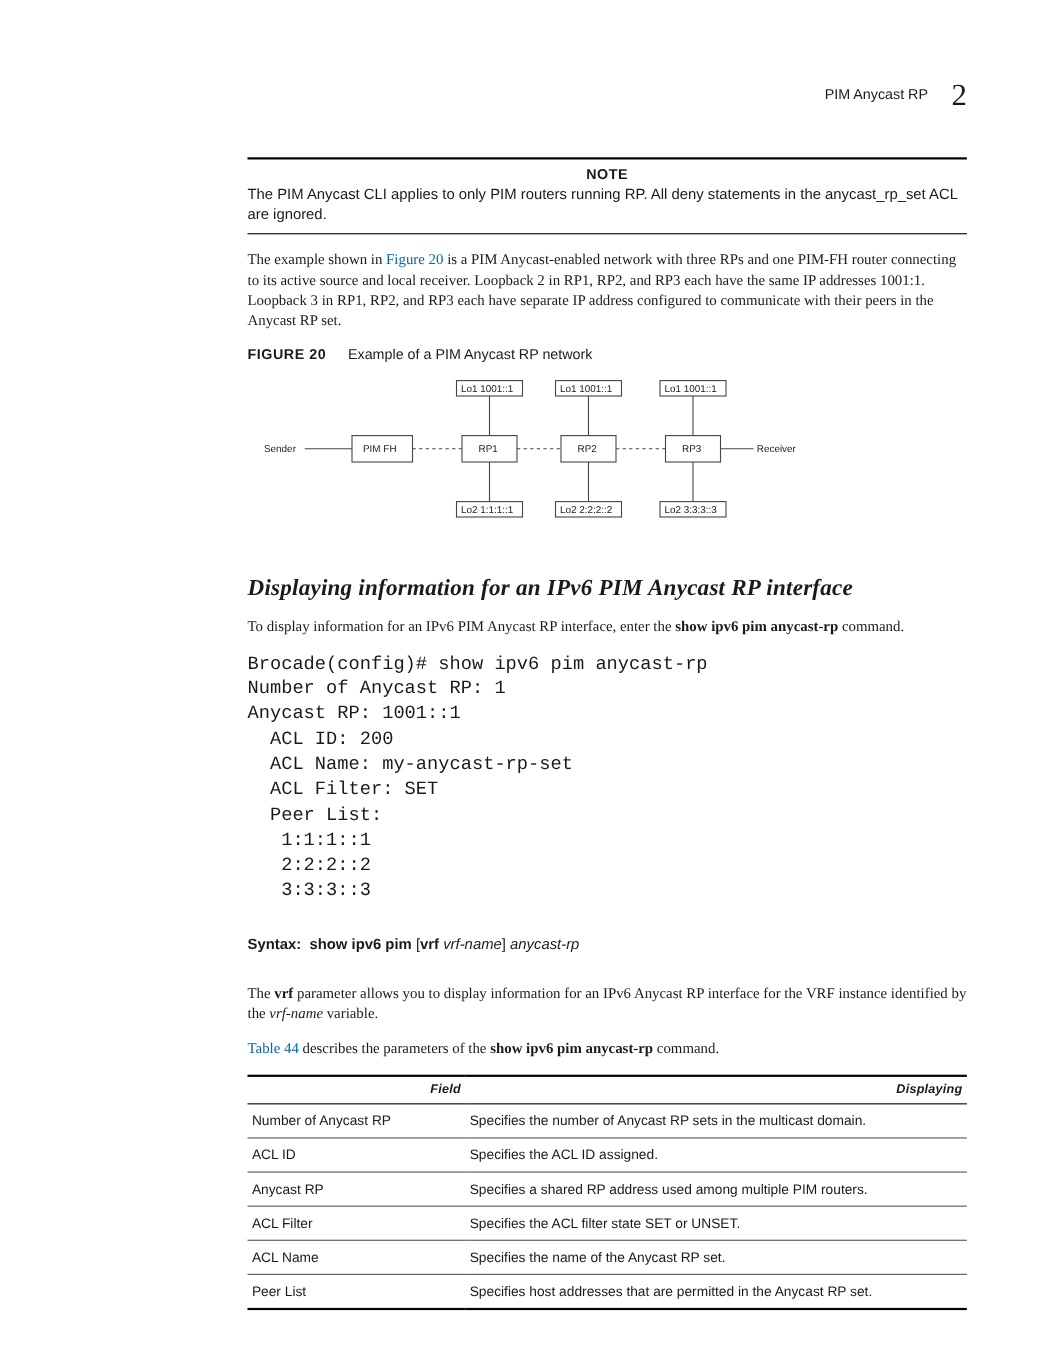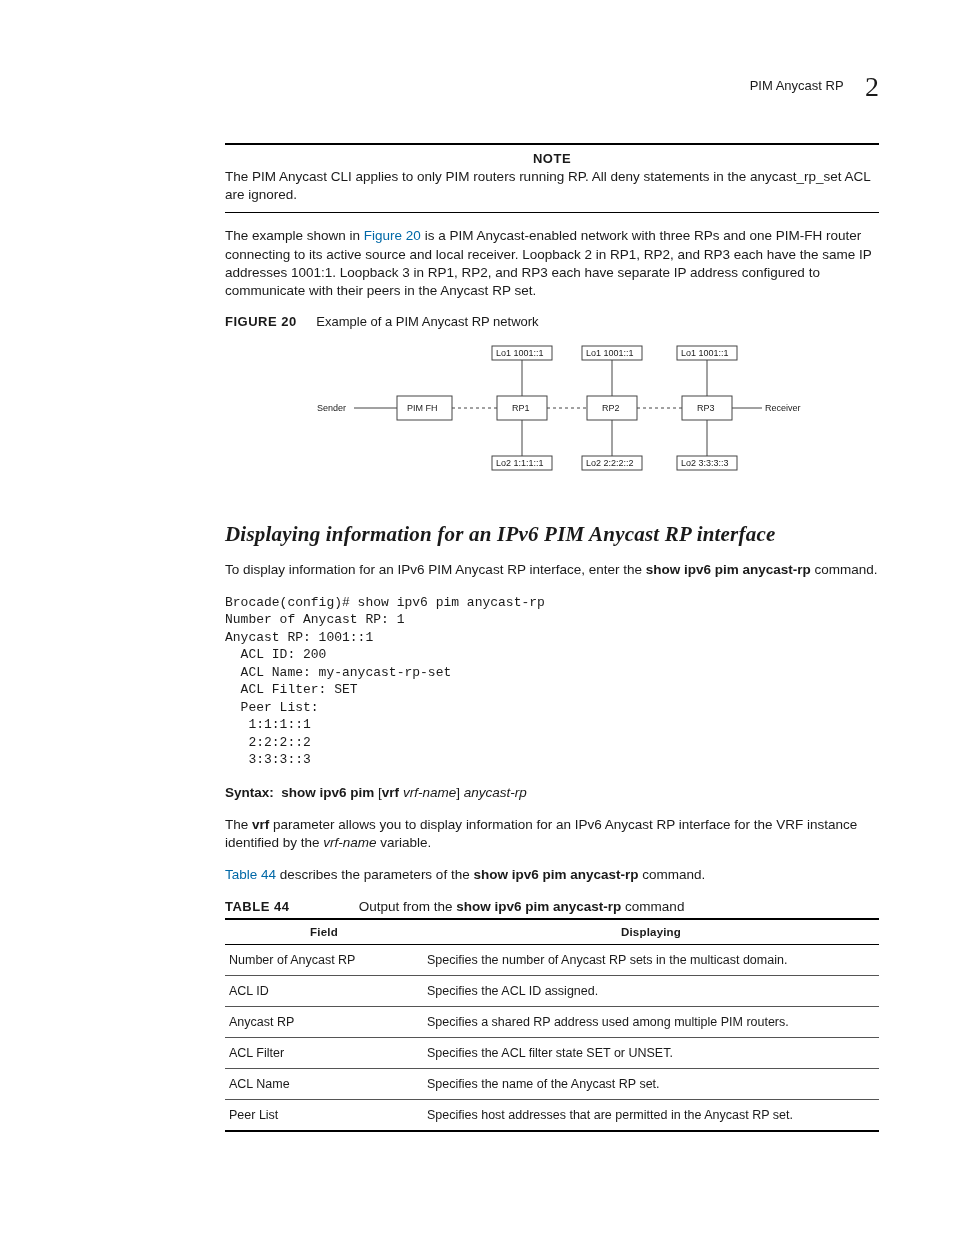--- a/index.html
+++ b/index.html
@@ -31,72 +31,73 @@
   hr.rule-thin  { border: none; border-top: 1px solid #000; margin: 0 0 6px 0; }
   .note-label {
     font-family: Arial, sans-serif;
     font-weight: bold;
     letter-spacing: 0.5px;
     font-size: 13px;
     margin-bottom: 2px;
     text-align: center;
   }
   .note-body { line-height: 1.35; margin-bottom: 8px; }
-  .para { line-height: 1.35; margin: 14px 0; }
+  .para { line-height: 1.35; margin: 14px 0; font-family: Liberation Serif, serif; }
   .xref { color: #0068a7; }
   .figlabel {
     font-family: Arial, sans-serif;
     font-weight: bold;
     letter-spacing: 0.5px;
     font-size: 13px;
     display: inline-block;
     margin-right: 16px;
   }
   .figline { margin: 14px 0 12px 0; font-size: 13px; }
-  .diagram-wrap { text-align: center; margin: 8px 0 28px 0; }
+  .diagram-wrap { text-align: left; margin: 8px 0 28px 0; }
   svg.diagram { display: inline-block; }
   .section-h2 {
     font-family: Georgia, "Times New Roman", serif;
     font-style: italic;
     font-weight: bold;
     font-size: 21px;
     margin: 28px 0 14px 0;
     letter-spacing: 0.2px;
   }
   .cmd-bold { font-weight: bold; }
   .codeblock {
     font-family: "Courier New", monospace;
-    font-size: 13px;
+    font-size: 17px;
     white-space: pre;
     margin: 14px 0;
     line-height: 1.35;
   }
-  .syntax-line { margin: 16px 0; font-size: 13.5px; }
+  .syntax-line { margin: 28px 0; font-size: 13.5px; }
   .italic { font-style: italic; }
   .tableline .tlabel {
     font-family: Arial, sans-serif;
     font-weight: bold;
     letter-spacing: 0.5px;
     font-size: 13px;
     display: inline-block;
     width: 130px;
   }
   table.outtable {
     width: 100%;
     border-collapse: collapse;
     margin-top: 4px;
     font-size: 12.5px;
   }
   table.outtable th {
-    text-align: center;
+    text-align: right;
     font-weight: bold;
     font-size: 11.5px;
     padding: 6px 4px;
     border-bottom: 1px solid #000;
     letter-spacing: 0.2px;
+    font-style: italic;
   }
   table.outtable td {
     padding: 8px 4px;
     border-bottom: 1px solid #555;
     vertical-align: top;
   }
   .tbl-top { border-top: 2px solid #000; }
   .tbl-bot { border-bottom: 2px solid #000 !important; }
   .tbl-col1 { width: 190px; }
 </style>
@@ -204,24 +205,20 @@
   </div>
 
   <div class="para">
     <span>The </span><span class="cmd-bold">vrf</span><span> parameter allows you to display information for an IPv6 Anycast RP interface for the VRF instance identified by the </span><span class="italic">vrf-name</span><span> variable.</span>
   </div>
 
   <div class="para">
     <span class="xref">Table 44</span><span> describes the parameters of the </span><span class="cmd-bold">show ipv6 pim anycast-rp</span><span> command.</span>
   </div>
 
-  <div class="tableline">
-    <span class="tlabel">TABLE 44</span>
-    <span>Output from the </span><span class="cmd-bold">show ipv6 pim anycast-rp</span><span> command</span>
-  </div>
 
   <table class="outtable tbl-top">
     <thead>
       <tr>
         <th class="tbl-col1">Field</th>
         <th>Displaying</th>
       </tr>
     </thead>
     <tbody>
       <tr>

